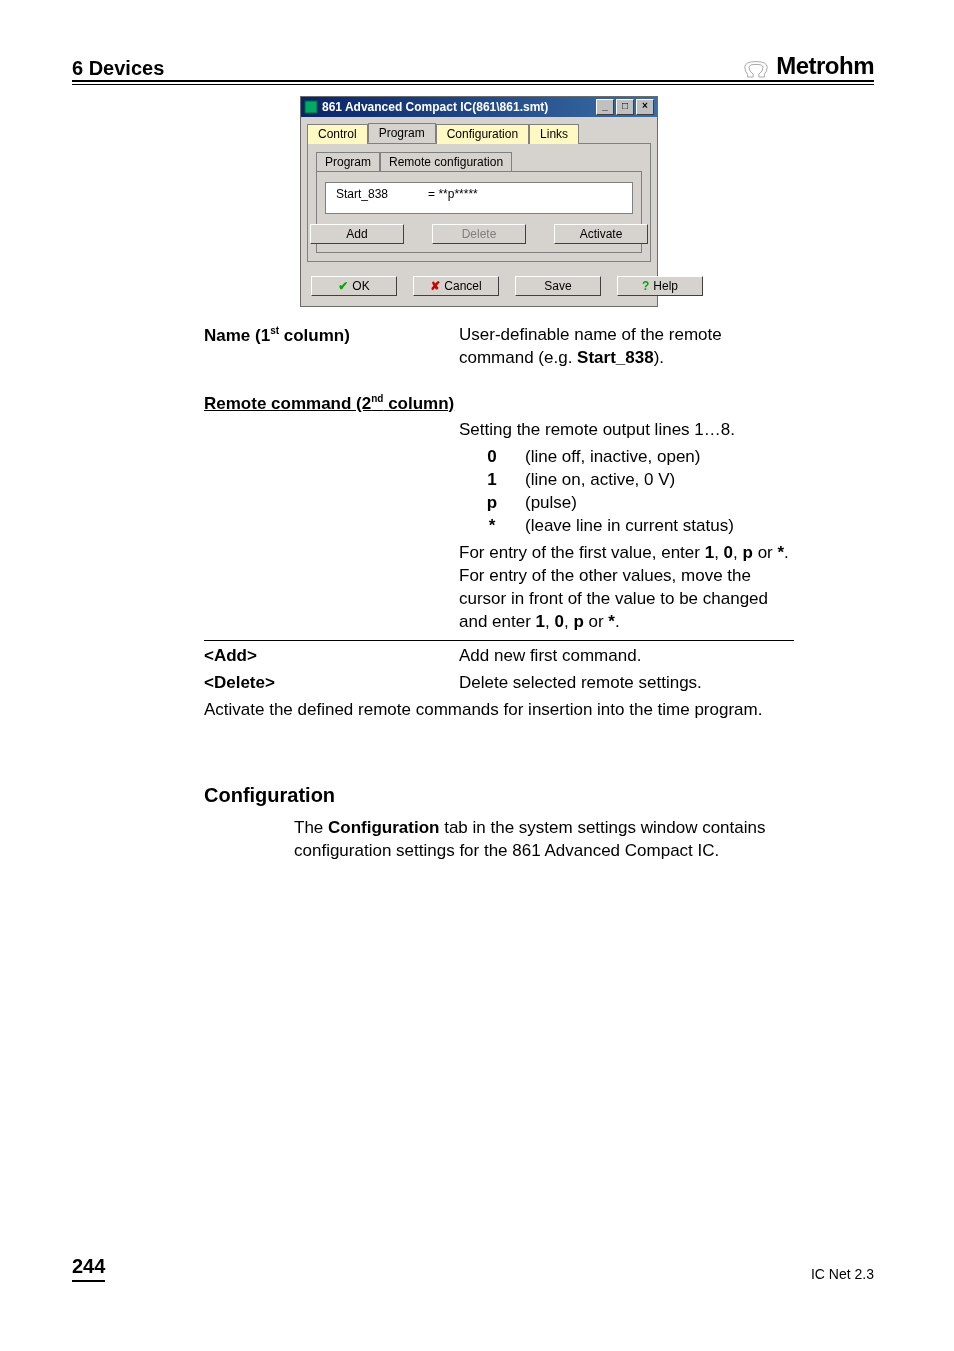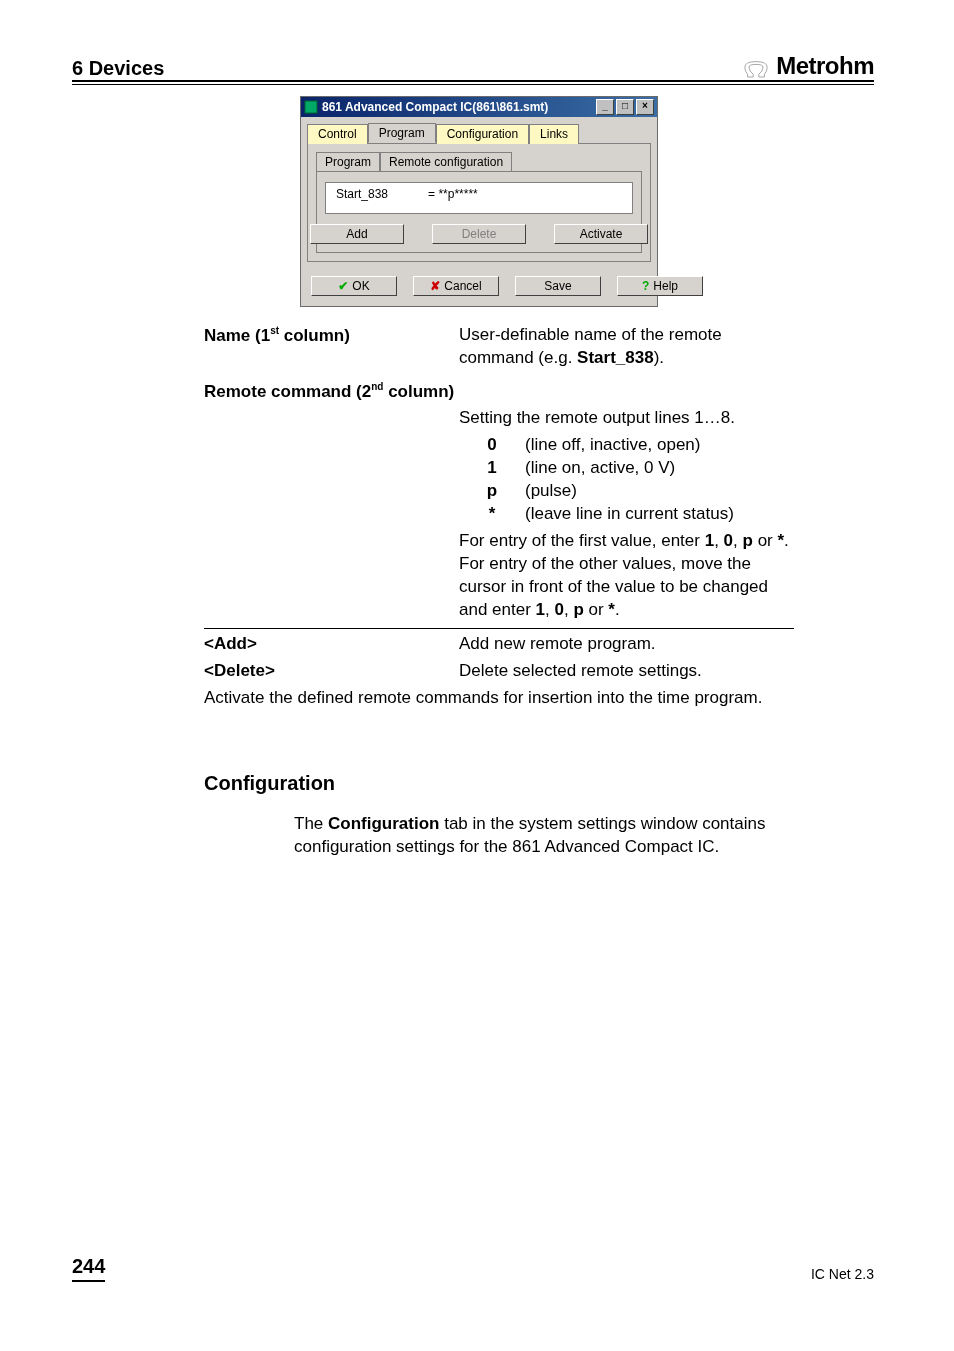--- a/index.html
+++ b/index.html
@@ -209,21 +209,21 @@
     border-top: 1px solid #000;
     margin: 6px 0 4px 0;
   }
   .section-heading {
     font-weight: 900;
     font-size: 20px;
     margin-top: 60px;
   }
   .section-body {
     margin-left: 90px;
-    margin-top: 16px;
+    margin-top: 8px;
     font-size: 17px;
     line-height: 1.35;
   }
 
   
   .footer {
     position: absolute;
     left: 72px;
     right: 80px;
     bottom: 50px;
@@ -316,21 +316,21 @@
 
     <div class="def-row">
       <div class="def-term">
         <span>Name (1</span><sup>st</sup><span> column)</span>
       </div>
       <div class="def-body">
         <span>User-definable name of the remote command (e.g. </span><span class="bold">Start_838</span><span>).</span>
       </div>
     </div>
 
-    <div class="def-row" style="margin-top:10px;">
+    <div class="def-row" style="margin-top:22px;text-decoration:underline;">
       <div class="def-term">
         <span>Remote command (2</span><sup>nd</sup><span> column)</span>
       </div>
       <div class="def-body"></div>
     </div>
     <div class="def-row">
       <div class="def-term"></div>
       <div class="def-body">
         <div>Setting the remote output lines 1…8.</div>
         <div class="code-list">
@@ -357,21 +357,21 @@
         <div>
           <span>For entry of the other values, move the cursor in front of the value to be changed and enter </span><span class="bold">1</span><span>, </span><span class="bold">0</span><span>, </span><span class="bold">p</span><span> or </span><span class="bold">*</span><span>.</span>
         </div>
       </div>
     </div>
 
     <div class="sep-line"></div>
 
     <div class="def-row">
       <div class="def-term">&lt;Add&gt;</div>
-      <div class="def-body">Add new remote program.</div>
+      <div class="def-body">Add new first command.</div>
     </div>
     <div class="def-row">
       <div class="def-term">&lt;Delete&gt;</div>
       <div class="def-body">Delete selected remote settings.</div>
     </div>
     <div class="def-row">
       <div class="def-body">Activate the defined remote commands for insertion into the time program.</div>
     </div>
 
     <div class="section-heading">Configuration</div>

